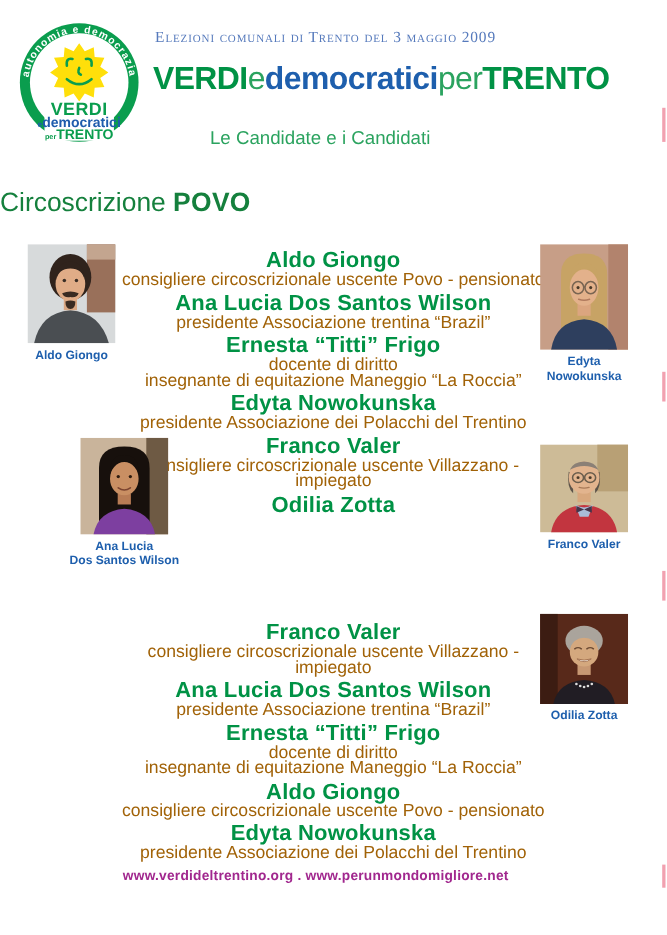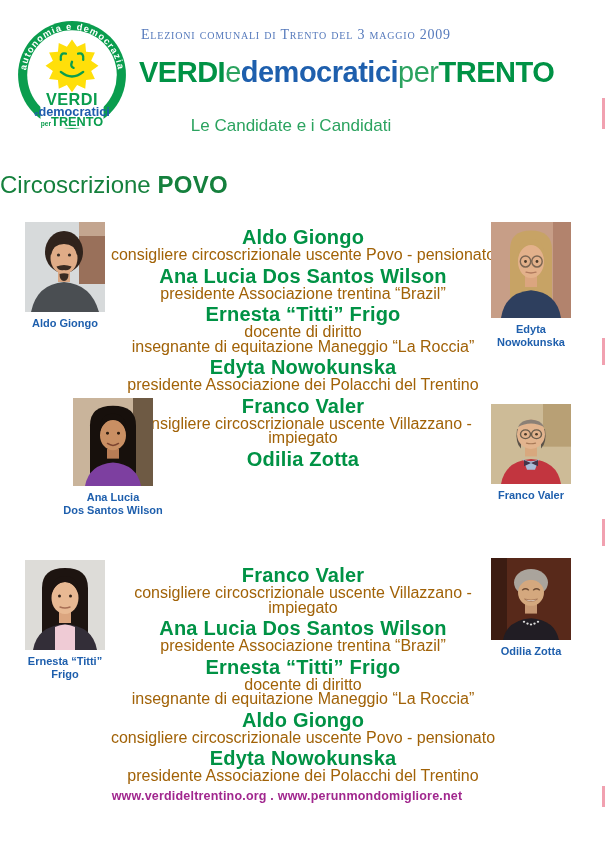--- a/index.html
+++ b/index.html
@@ -199,40 +199,20 @@
         <circle cx="45.5" cy="36" r="1.5" fill="#2e1c10"></circle>
         <path d="M34.5,46.5 Q40,50.5 45.5,46.5" stroke="#7c4430" stroke-width="1.5" fill="none" stroke-linecap="round"></path>
       </svg>
     </span>
     <div class="caption">
       <div>Ana Lucia</div>
       <div>Dos Santos Wilson</div>
     </div>
   </div>
 
-  <div class="photo-block" id="pb-ernesta">
-    <span class="photo-frame">
-      <svg width="80" height="90" viewBox="0 0 80 90" preserveAspectRatio="none">
-        <rect width="80" height="90" fill="#dddcd8"></rect>
-        <path d="M17,88 L17,28 Q17,8 40,8 Q63,8 63,28 L63,88 Z" fill="#1d1410"></path>
-        <path d="M8,90 Q12,66 40,64 Q68,66 72,90 Z" fill="#332e38"></path>
-        <path d="M30,90 L30,67 Q40,62 50,67 L50,90 Z" fill="#efcbd5"></path>
-        <rect x="34" y="52" width="12" height="11" fill="#dba57f"></rect>
-        <ellipse cx="40" cy="38" rx="13.5" ry="16" fill="#e8b993"></ellipse>
-        <path d="M26.5,34 Q26,16 40,16 Q54,16 53.5,34 Q50,22 40,22 Q30,22 26.5,34 Z" fill="#1d1410"></path>
-        <circle cx="34.5" cy="36" r="1.5" fill="#33241a"></circle>
-        <circle cx="45.5" cy="36" r="1.5" fill="#33241a"></circle>
-        <path d="M35,47 Q40,49 45,47" stroke="#a86f55" stroke-width="1.4" fill="none" stroke-linecap="round"></path>
-      </svg>
-    </span>
-    <div class="caption">
-      <div>Ernesta “Titti”</div>
-      <div>Frigo</div>
-    </div>
-  </div>
 
   <div class="photo-block" id="pb-edyta">
     <span class="photo-frame">
       <svg width="80" height="96" viewBox="0 0 80 90" preserveAspectRatio="none">
         <rect width="80" height="90" fill="#c79e87"></rect>
         <rect x="62" width="18" height="90" fill="#b2836d"></rect>
         <path d="M19,80 L19,26 Q19,8 40,8 Q61,8 61,26 L61,80 Z" fill="#c7a365"></path>
         <path d="M10,90 Q14,66 40,64 Q66,66 70,90 Z" fill="#2e3f5e"></path>
         <rect x="34" y="50" width="12" height="11" fill="#dba57f"></rect>
         <ellipse cx="40" cy="37" rx="13" ry="15.5" fill="#e3b18b"></ellipse>

